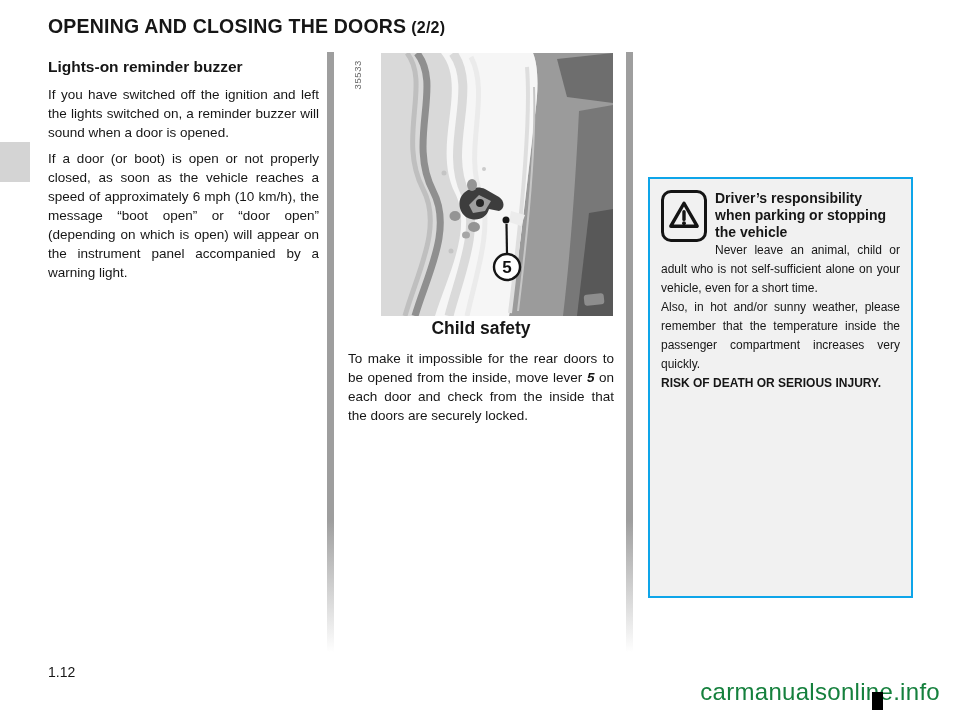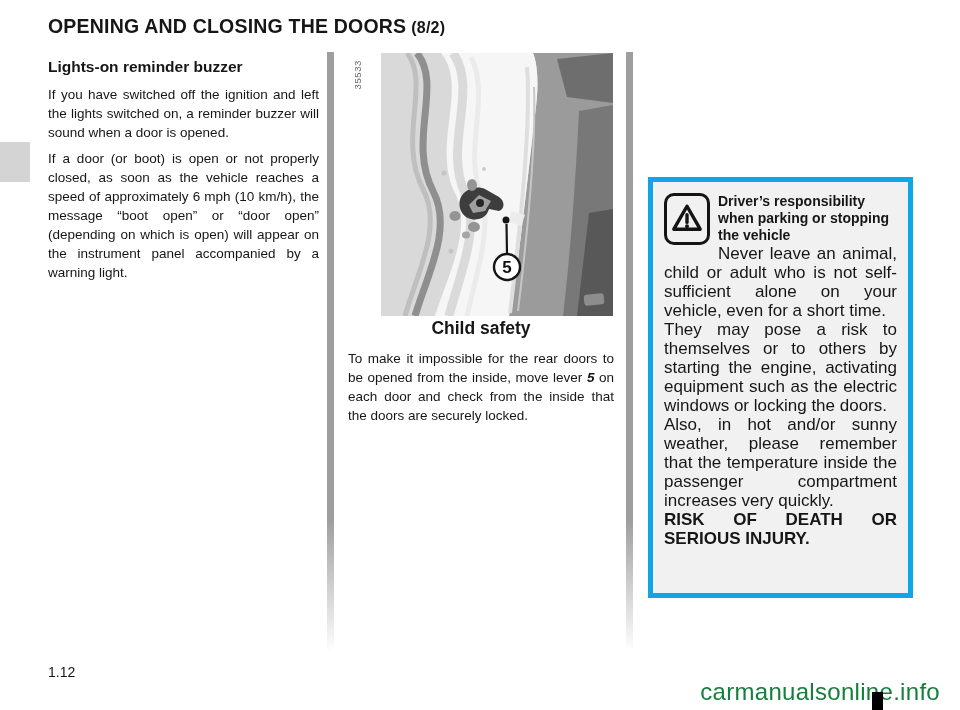--- a/index.html
+++ b/index.html
@@ -42,46 +42,46 @@
   }
   .figure { position:absolute; left:381px; top:53px; width:232px; height:263px; }
   .figure svg { display:block; width:232px; height:263px; }
 
   .child-safety { position:absolute; left:348px; top:318px; width:266px; }
   .child-safety h2 { font-size:17.5px; margin:0 0 10px;text-align:center; }
   .lever-num { font-weight:bold; font-style:italic; }
 
   .warning-box {
     position:absolute; left:648px; top:177px; width:265px; height:421px;
-    border:5px solid #0ea5e9; background:#f1f1f1;
+    border:2px solid #0ea5e9; background:#f1f1f1;
     padding:9px 11px;
   }
   .warning-icon-box {
     float:left; width:46px; height:52px;
     border:3px solid #141414; border-radius:10px;
     margin:2px 8px 4px 0;
     display:flex; align-items:center; justify-content:center;
     background:#f1f1f1;
   }
   .warning-box h3 { font-size:14px; line-height:17px; padding-top:2px; }
-  .warning-box p { font-size:17px; line-height:19px; text-align:justify; }
+  .warning-box p { font-size:12px; line-height:19px; text-align:justify; }
   .warning-box p.risk { font-weight:bold; }
 
   .page-number { position:absolute; left:48px; top:664px; font-size:14px; }
   .watermark {
     position:absolute; right:20px; top:678px;
     font-size:24px; color:#15803d; letter-spacing:.3px;
   }
   .cursor-block { position:absolute; left:872px; top:692px; width:11px; height:18px; background:#000; }
 </style>
 </head>
 <body>
 
 <h1 class="page-title">
-  <span>OPENING AND CLOSING THE DOORS</span><span class="suffix">(8/2)</span>
+  <span>OPENING AND CLOSING THE DOORS</span><span class="suffix">(2/2)</span>
 </h1>
 
 <div class="chapter-tab"></div>
 
 <div class="col-left">
   <section>
     <h2>Lights-on reminder buzzer</h2>
     <p class="body">If you have switched off the ignition and left the lights switched on, a reminder buzzer will sound when a door is opened.</p>
   </section>
   <section>
@@ -142,20 +142,19 @@
 <div class="warning-box">
   <span class="warning-icon-box">
     <svg viewBox="0 0 40 40" width="34" height="34">
       <path d="M20 5 L35.5 32 L4.5 32 Z" fill="none" stroke="#141414" stroke-width="4" stroke-linejoin="round"></path>
       <line x1="20" y1="15" x2="20" y2="24" stroke="#141414" stroke-width="4" stroke-linecap="round"></line>
       <circle cx="20" cy="28.5" r="2.3" fill="#141414"></circle>
     </svg>
   </span>
   <h3>Driver’s responsibility when parking or stopping the vehicle</h3>
   <p>Never leave an animal, child or adult who is not self-sufficient alone on your vehicle, even for a short time.</p>
-  <p>They may pose a risk to themselves or to others by starting the engine, activating equipment such as the electric windows or locking the doors.</p>
   <p>Also, in hot and/or sunny weather, please remember that the temperature inside the passenger compartment increases very quickly.</p>
   <p class="risk">RISK OF DEATH OR SERIOUS INJURY.</p>
 </div>
 
 <div class="page-number">1.12</div>
 <div class="watermark">carmanualsonline.info</div>
 <div class="cursor-block"></div>
 
 </body></html>

